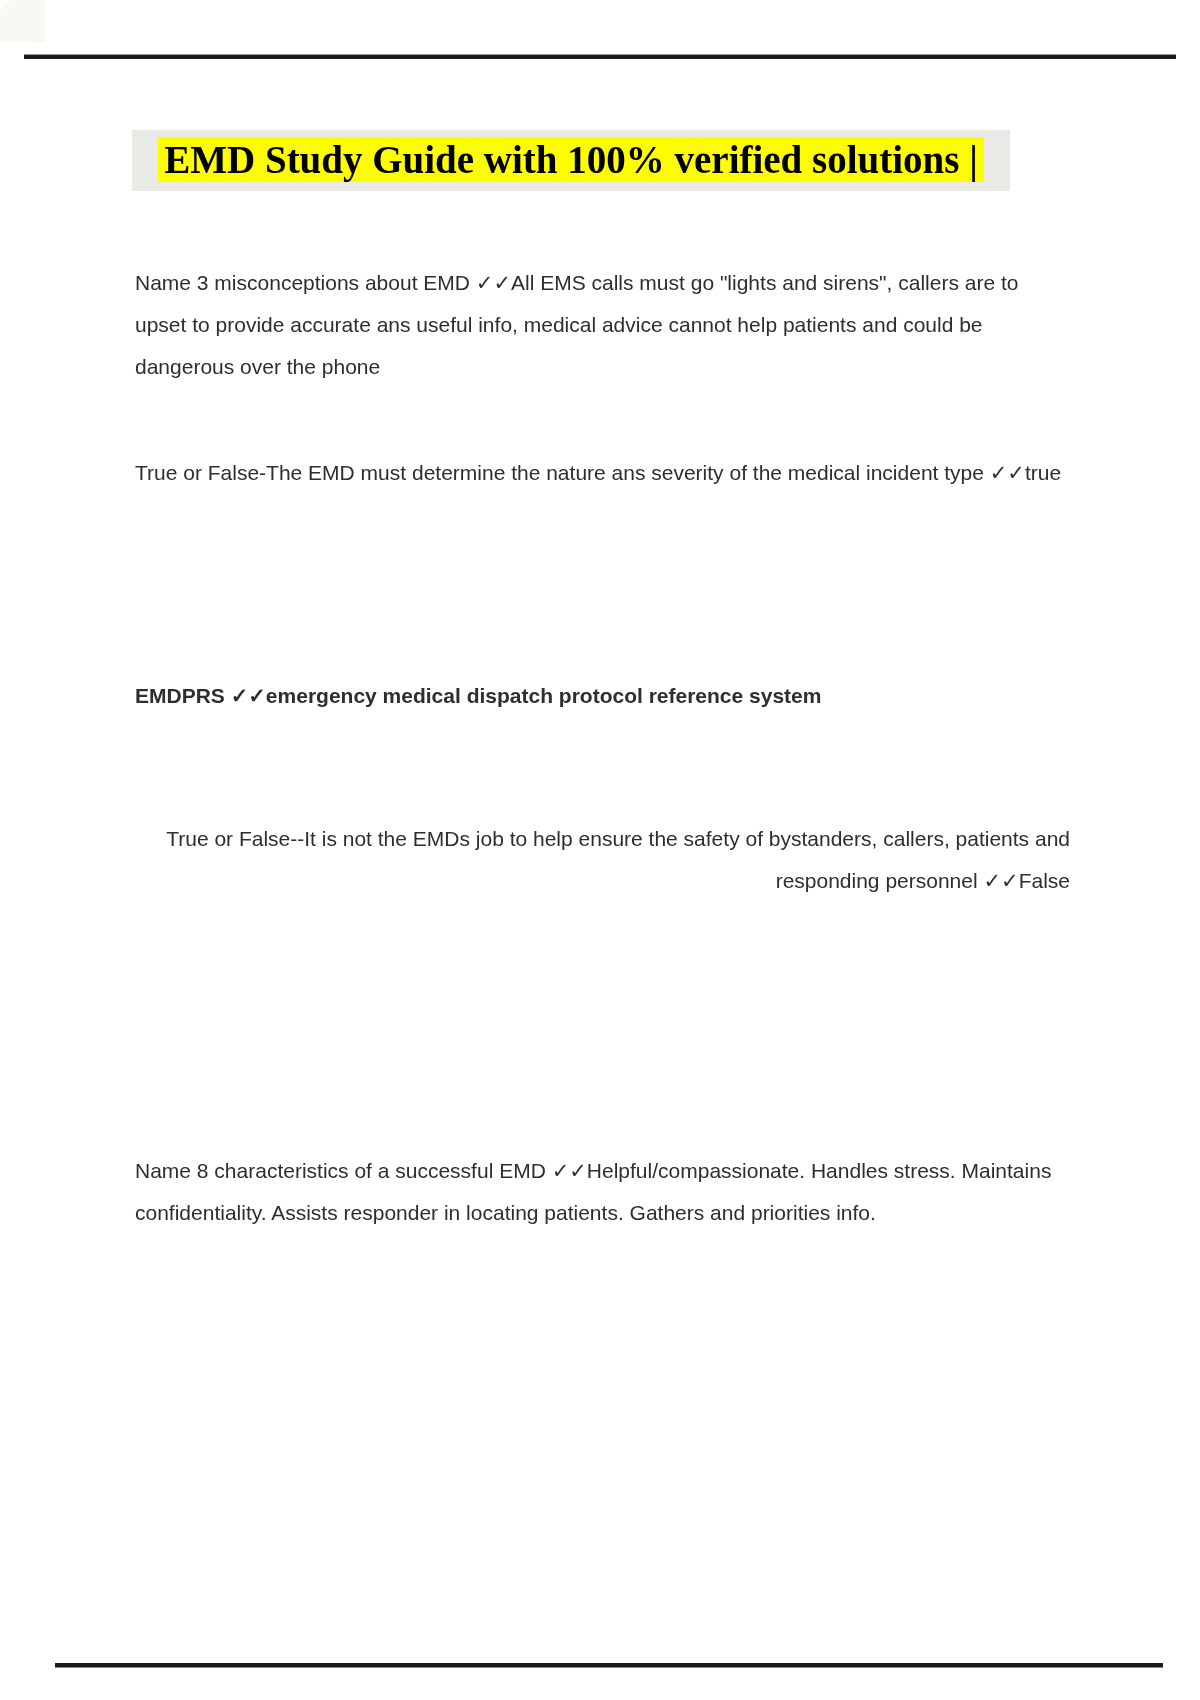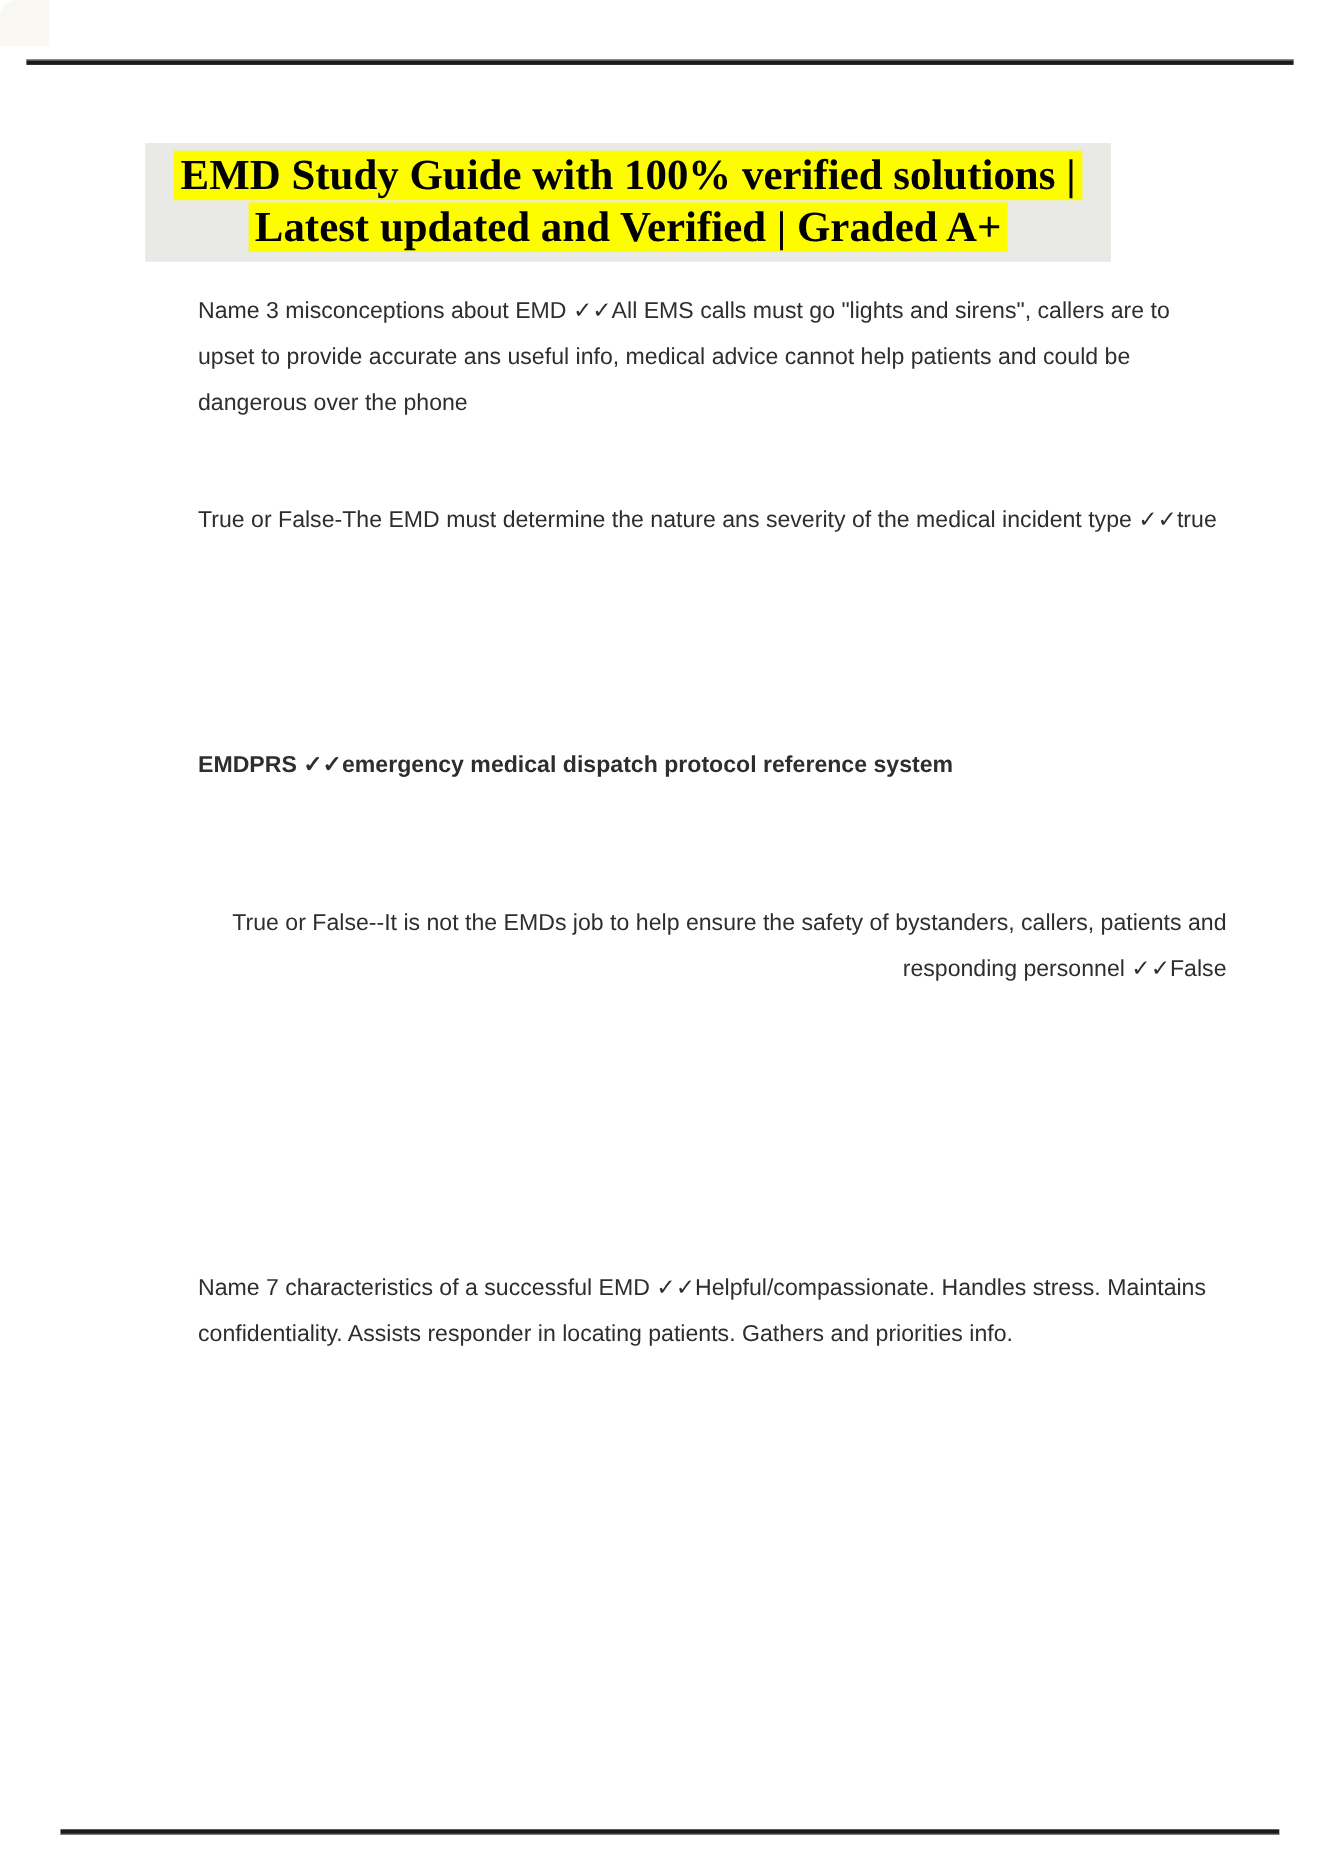--- a/index.html
+++ b/index.html
@@ -55,45 +55,43 @@
     box-decoration-break: clone;
   }
   .qa {
     position: absolute;
     left: 135px;
     width: 935px;
     font-size: 21px;
     line-height: 42px;
     color: #2e2e2e;
     text-align: left;
-    margin-left: 45px;
   }
   .qa-1 { top: 262px; }
   .qa-2 { top: 452px; }
   .qa-3 { top: 675px; font-weight: bold; }
   .qa-4 { top: 818px; text-align: right; }
   .qa-5 { top: 975px; }
   .qa-6 { top: 1150px; }
   .qa-7 { top: 1315px; }
 </style>
 </head>
 <body>
 
 <div class="page">
 
   <div class="corner-square"></div>
 
   <div class="rule rule-top"></div>
 
   <div class="title-block">
     <span class="hl">EMD Study Guide with 100% verified solutions |</span><br>
-    <span class="hl">Latest updated and Verified | Graded A+</span>
   </div>
 
   <div class="qa qa-1">Name 3 misconceptions about EMD ✓✓All EMS calls must go "lights and sirens", callers are to upset to provide accurate ans useful info, medical advice cannot help patients and could be dangerous over the phone</div>
   <div class="qa qa-2">True or False-The EMD must determine the nature ans severity of the medical incident type ✓✓true</div>
   <div class="qa qa-3">EMDPRS ✓✓emergency medical dispatch protocol reference system</div>
   <div class="qa qa-4">True or False--It is not the EMDs job to help ensure the safety of bystanders, callers, patients and responding personnel ✓✓False</div>
-  <div class="qa qa-6">Name 7 characteristics of a successful EMD ✓✓Helpful/compassionate. Handles stress. Maintains confidentiality. Assists responder in locating patients. Gathers and priorities info.</div>
+  <div class="qa qa-6">Name 8 characteristics of a successful EMD ✓✓Helpful/compassionate. Handles stress. Maintains confidentiality. Assists responder in locating patients. Gathers and priorities info.</div>
 
   <div class="rule rule-bottom"></div>
 
 </div>
 
 </body></html>

